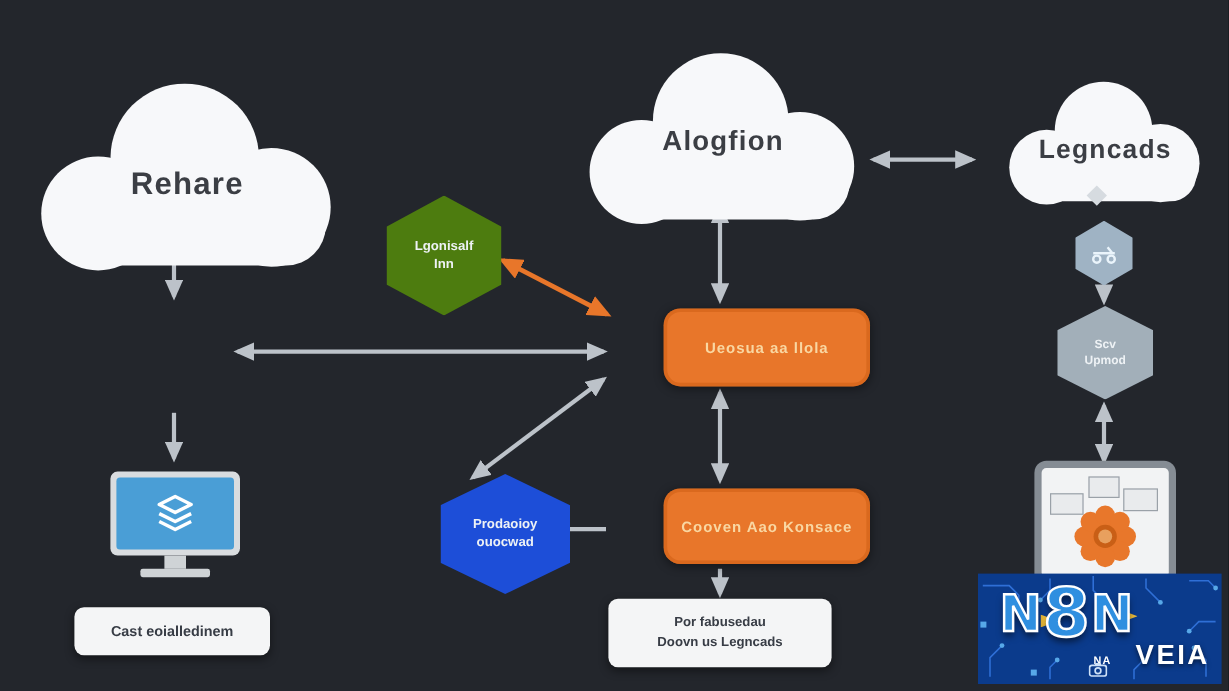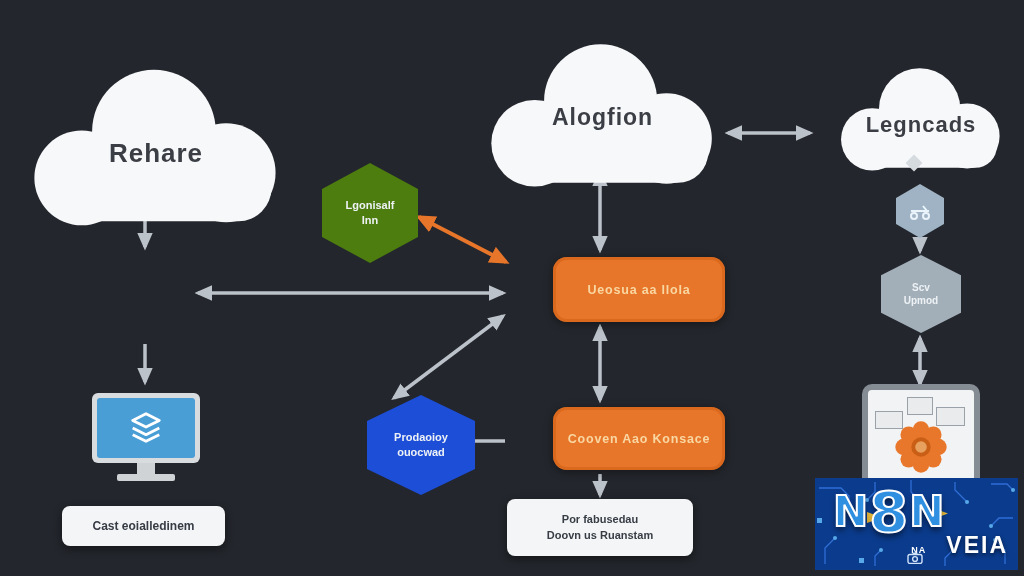--- a/index.html
+++ b/index.html
@@ -197,21 +197,21 @@
     </div>
     <div class="monitor-neck"></div>
     <div class="monitor-base"></div>
   </div>
 
   <div class="caption caption-left">
     <span>Cast eoialledinem</span>
   </div>
   <div class="caption caption-center">
     <span>Por fabusedau</span>
-    <span>Doovn us Ruanstam</span>
+    <span>Doovn us Legncads</span>
   </div>
 
   <div class="tablet">
     <div class="tablet-screen">
       <div class="thumb thumb1"></div>
       <div class="thumb thumb2"></div>
       <div class="thumb thumb3"></div>
       <svg class="tablet-gear" viewBox="0 0 64 64">
         <g fill="#e8772b">
           <circle cx="32" cy="32" r="17"></circle>

